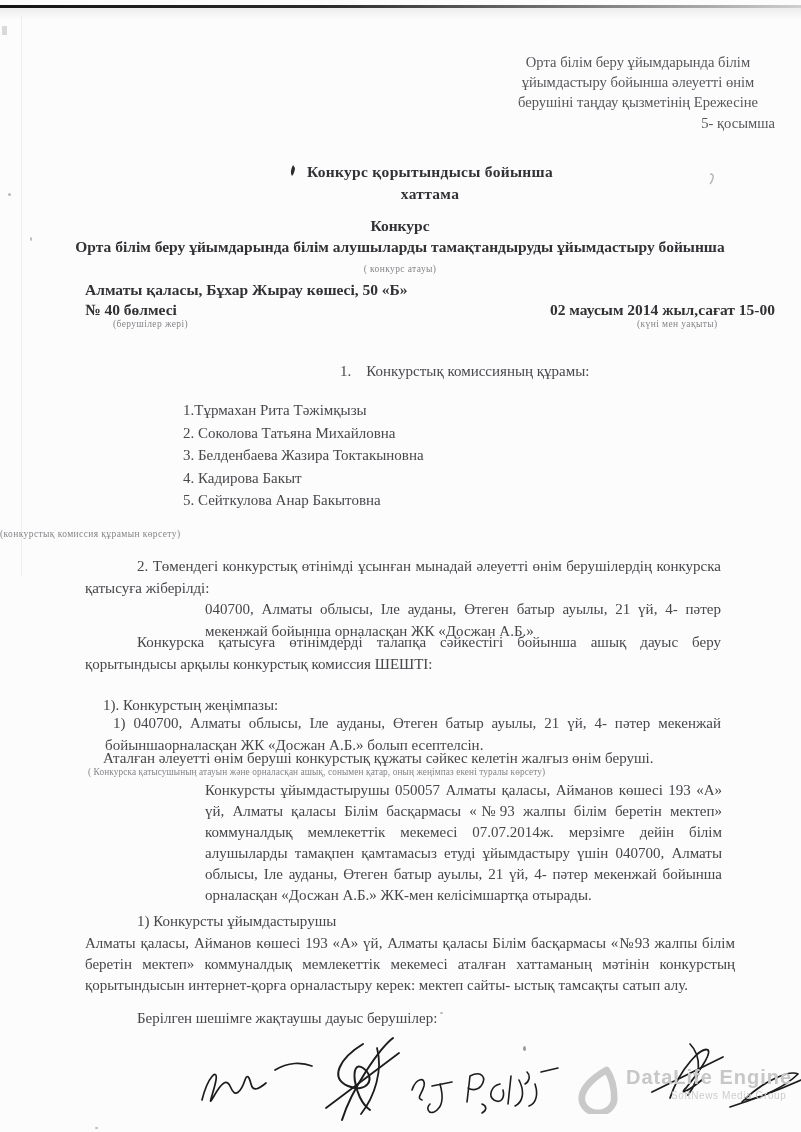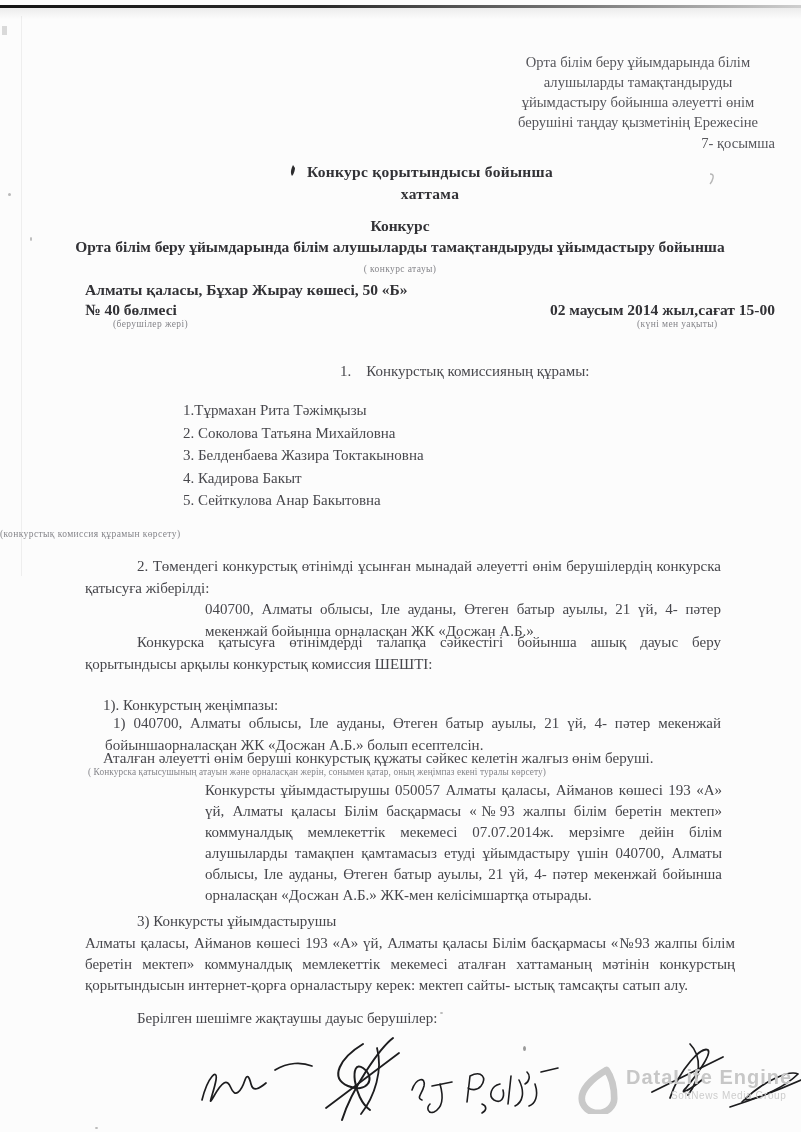--- a/index.html
+++ b/index.html
@@ -93,24 +93,23 @@
   <div class="scan-notch"></div>
   <div class="scan-vline"></div>
   <span class="speck" style="left:8px;top:193px;width:3px;height:3px;"></span>
   <span class="speck" style="left:30px;top:237px;width:2px;height:4px;"></span>
   <span class="speck" style="left:440px;top:1012px;width:3px;height:2px;"></span>
   <span class="speck" style="left:523px;top:1046px;width:3px;height:5px;background:#9a9a9a;"></span>
   <span class="speck" style="left:95px;top:1127px;width:3px;height:2px;"></span>
 
   <div class="annex">
     <div>Орта білім беру ұйымдарында білім</div>
-    <div>алушыларды тамақтандыруды</div>
     <div>ұйымдастыру бойынша әлеуетті өнім</div>
     <div>берушіні таңдау қызметінің Ережесіне</div>
-    <div class="annex-number">7- қосымша</div>
+    <div class="annex-number">5- қосымша</div>
   </div>
 
   <span class="ink-mark">
     <svg width="9" height="14" viewBox="0 0 9 14">
         <path d="M5 1 C3 5 2 9 4 12 C6 10 7 6 7 4 L5 1 Z" fill="#2c2c2e"></path>
       </svg>
   </span>
   <span class="smudge">
     <svg width="8" height="14" viewBox="0 0 8 14">
         <path d="M2 2 Q6 2 5 6 Q4 10 2 12" fill="none" stroke="#b6b6b6" stroke-width="1.4"></path>
@@ -152,24 +151,24 @@
 
   <div class="para p2">
     <div class="indent">2. Төмендегі конкурстық өтінімді ұсынған мынадай әлеуетті өнім берушілердің конкурска қатысуға жіберілді:</div>
     <div class="p2-supplier">040700, Алматы облысы, Іле ауданы, Өтеген батыр ауылы, 21 үй, 4- пәтер мекенжай бойынша орналасқан ЖК «Досжан А.Б.»</div>
   </div>
 
   <div class="para decision-intro indent">Конкурска қатысуға өтінімдерді талапқа сәйкестігі бойынша ашық дауыс беру қорытындысы арқылы конкурстық комиссия ШЕШТІ:</div>
   <div class="para winner-heading">1). Конкурстың жеңімпазы:</div>
   <div class="para winner-text">1) 040700, Алматы облысы, Іле ауданы, Өтеген батыр ауылы, 21 үй, 4- пәтер мекенжай бойыншаорналасқан ЖК «Досжан А.Б.»  болып есептелсін.</div>
   <div class="para sole-supplier">Аталған әлеуетті өнім беруші  конкурстық құжаты сәйкес келетін жалғыз өнім беруші.</div>
-  <div class="decision-caption caption">( Конкурска қатысушының атауын және орналасқан жерін, сонымен қатар, оның жеңімпаз екені туралы көрсету)</div>
+  <div class="decision-caption caption">( Конкурска қатысушының атауын және орналасқан ашық, сонымен қатар, оның жеңімпаз екені туралы көрсету)</div>
   <div class="para contract">Конкурсты ұйымдастырушы 050057 Алматы қаласы,  Айманов көшесі 193 «А» үй, Алматы қаласы  Білім басқармасы «№93 жалпы білім беретін мектеп» коммуналдық мемлекеттік мекемесі 07.07.2014ж.  мерзімге дейін білім алушыларды тамақпен қамтамасыз етуді ұйымдастыру үшін 040700, Алматы облысы, Іле ауданы, Өтеген батыр ауылы, 21 үй, 4- пәтер мекенжай бойынша орналасқан «Досжан А.Б.» ЖК-мен келісімшартқа отырады.</div>
 
-  <div class="para organizer-heading indent">3) Конкурсты ұйымдастырушы</div>
+  <div class="para organizer-heading indent">1) Конкурсты ұйымдастырушы</div>
   <div class="para organizer-text">Алматы қаласы,  Айманов көшесі 193 «А» үй, Алматы қаласы  Білім басқармасы «№93 жалпы білім беретін мектеп» коммуналдық мемлекеттік мекемесі аталған хаттаманың мәтінін конкурстың қорытындысын интернет-қорға орналастыру керек: мектеп сайты- ыстық тамсақты сатып алу.</div>
 
   <div class="para voters indent">Берілген шешімге жақтаушы дауыс берушілер:</div>
 
   <svg class="signatures" width="671" height="105" viewBox="0 0 671 105">
     <path stroke-width="1.7" d="M72,72 C78,48 88,40 86,52 C84,64 76,82 84,68 C92,54 97,50 101,60 C105,70 111,64 115,52 C117,46 119,48 121,56 C123,64 129,61 136,55"></path>
     <path stroke-width="1.7" d="M145,42 C158,34 172,34 182,38"></path>
     <path stroke-width="2" d="M212,92 C222,60 250,20 263,10"></path>
     <path stroke-width="2" d="M233,16 C210,30 199,50 218,58 C237,66 247,50 233,40 C219,30 223,70 240,82"></path>
     <path stroke-width="1.8" d="M196,80 L269,25"></path>

